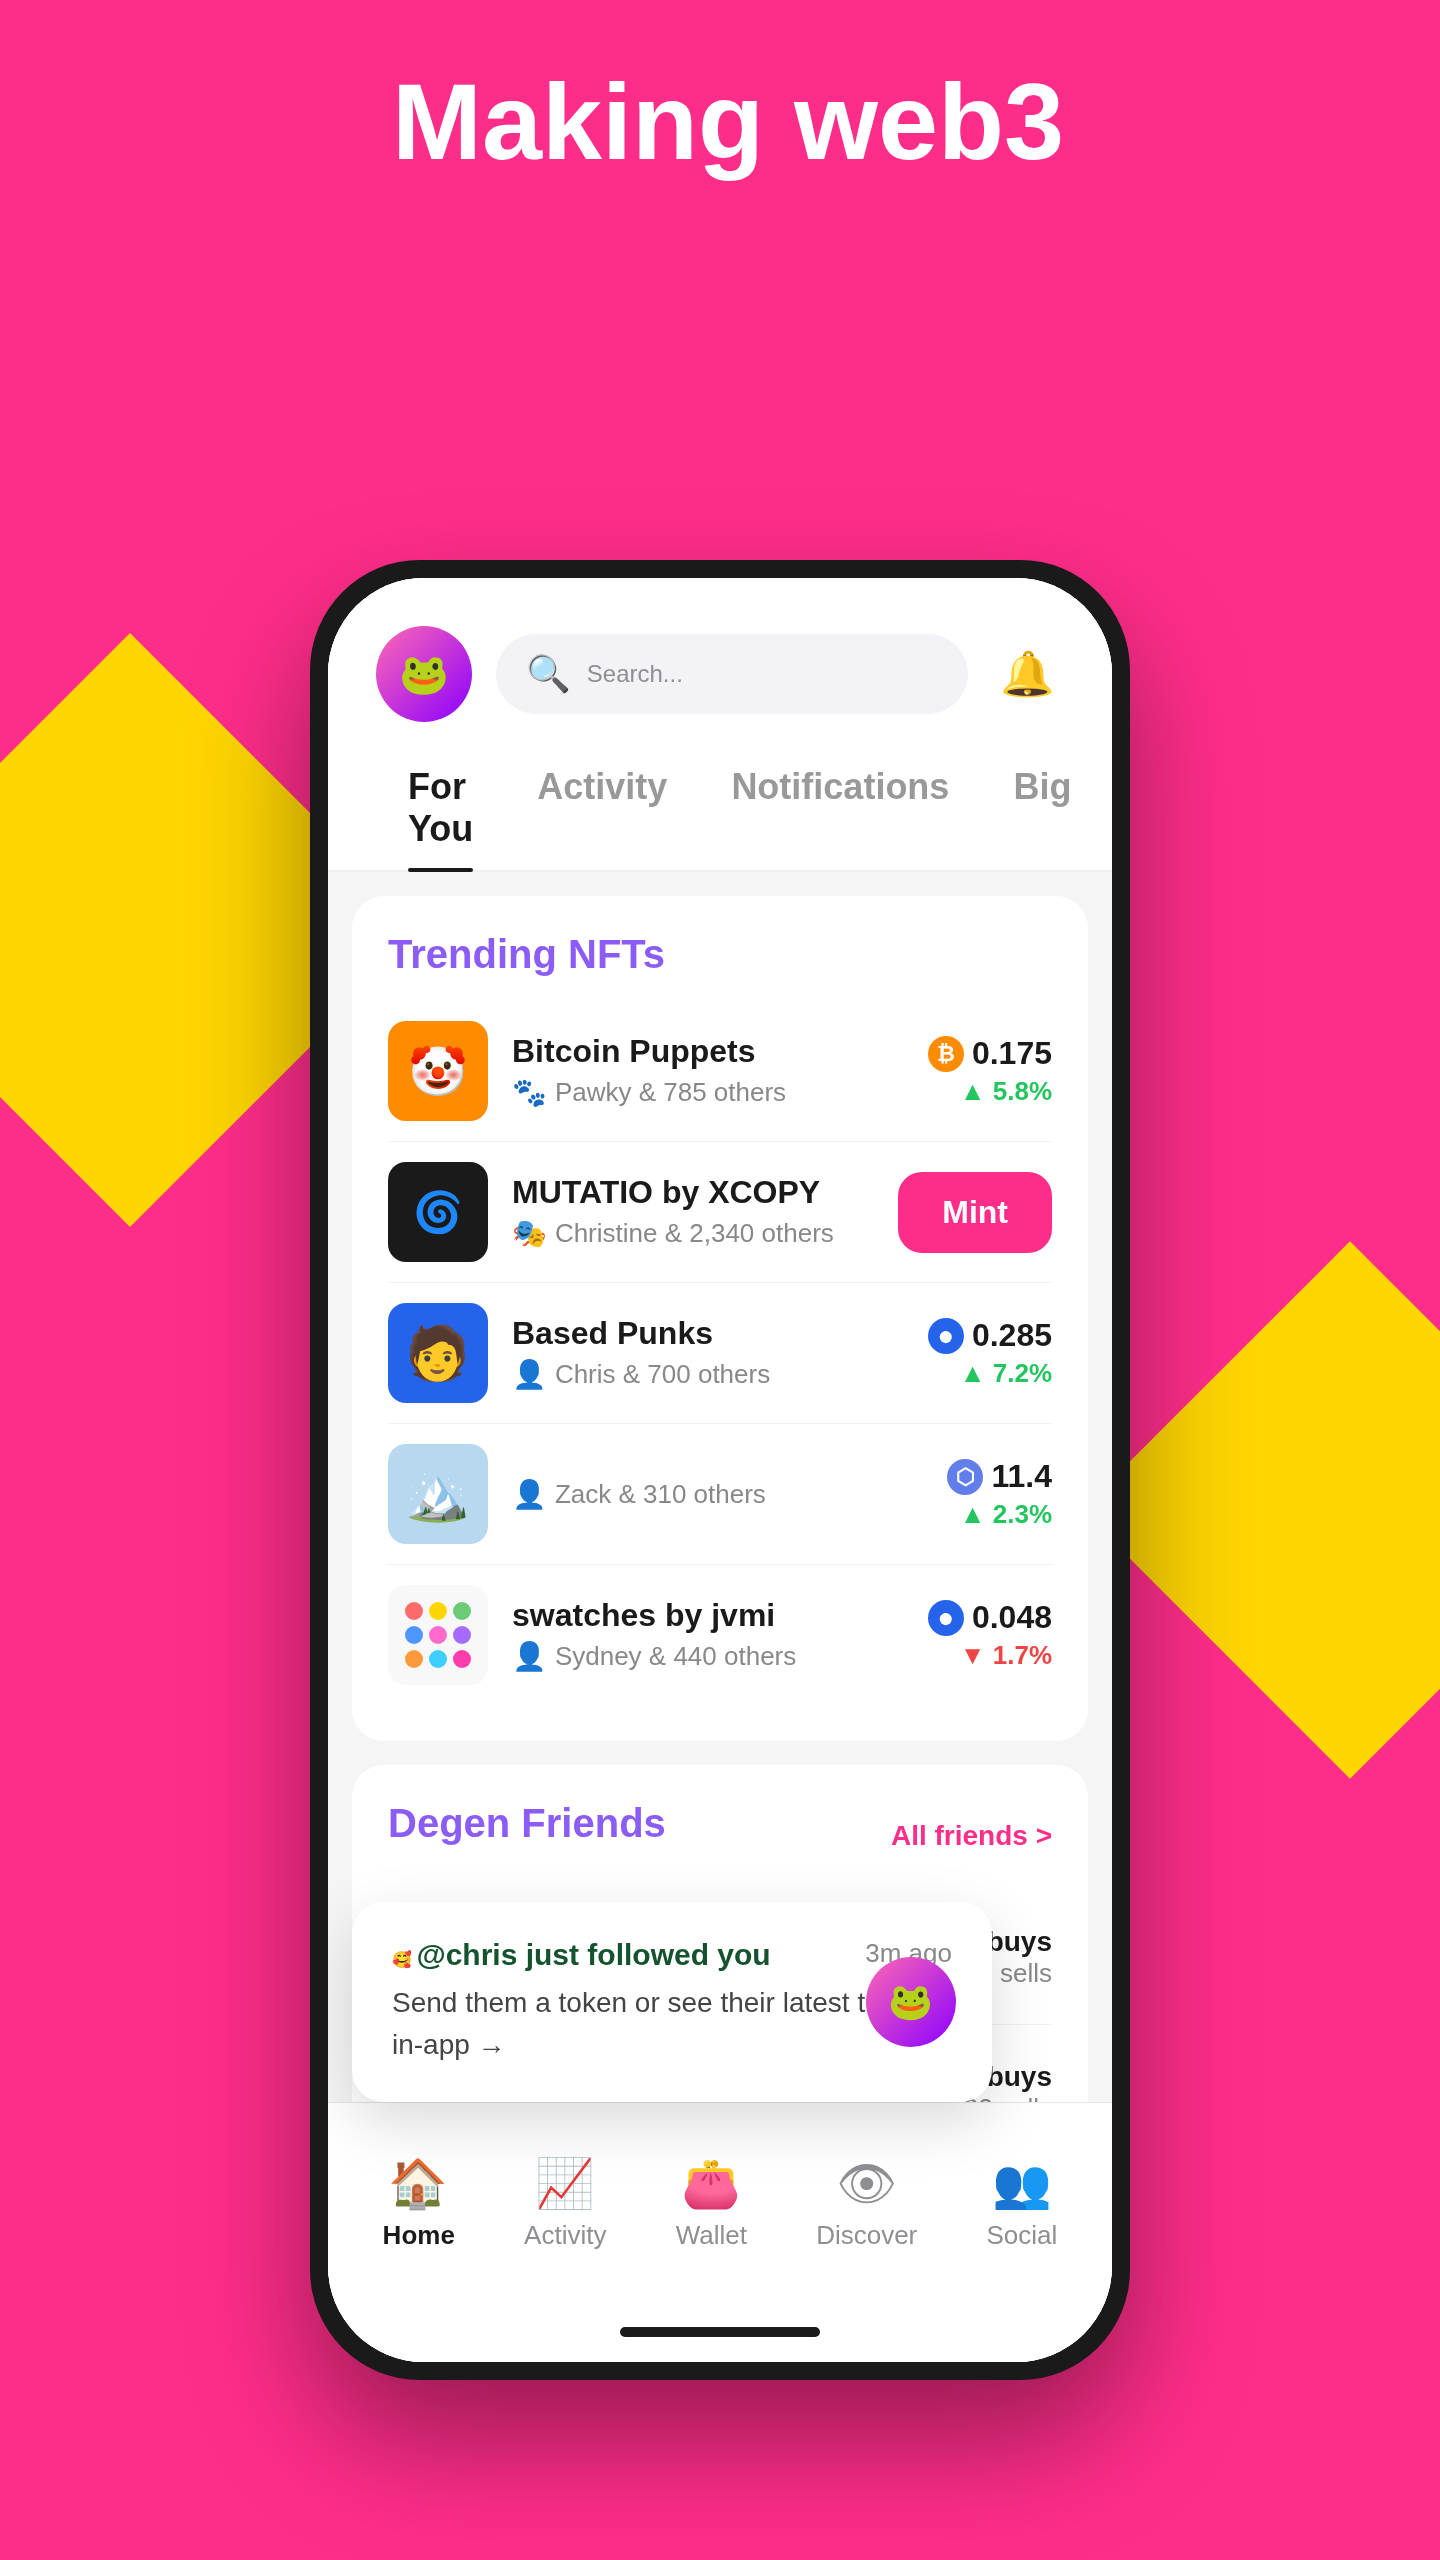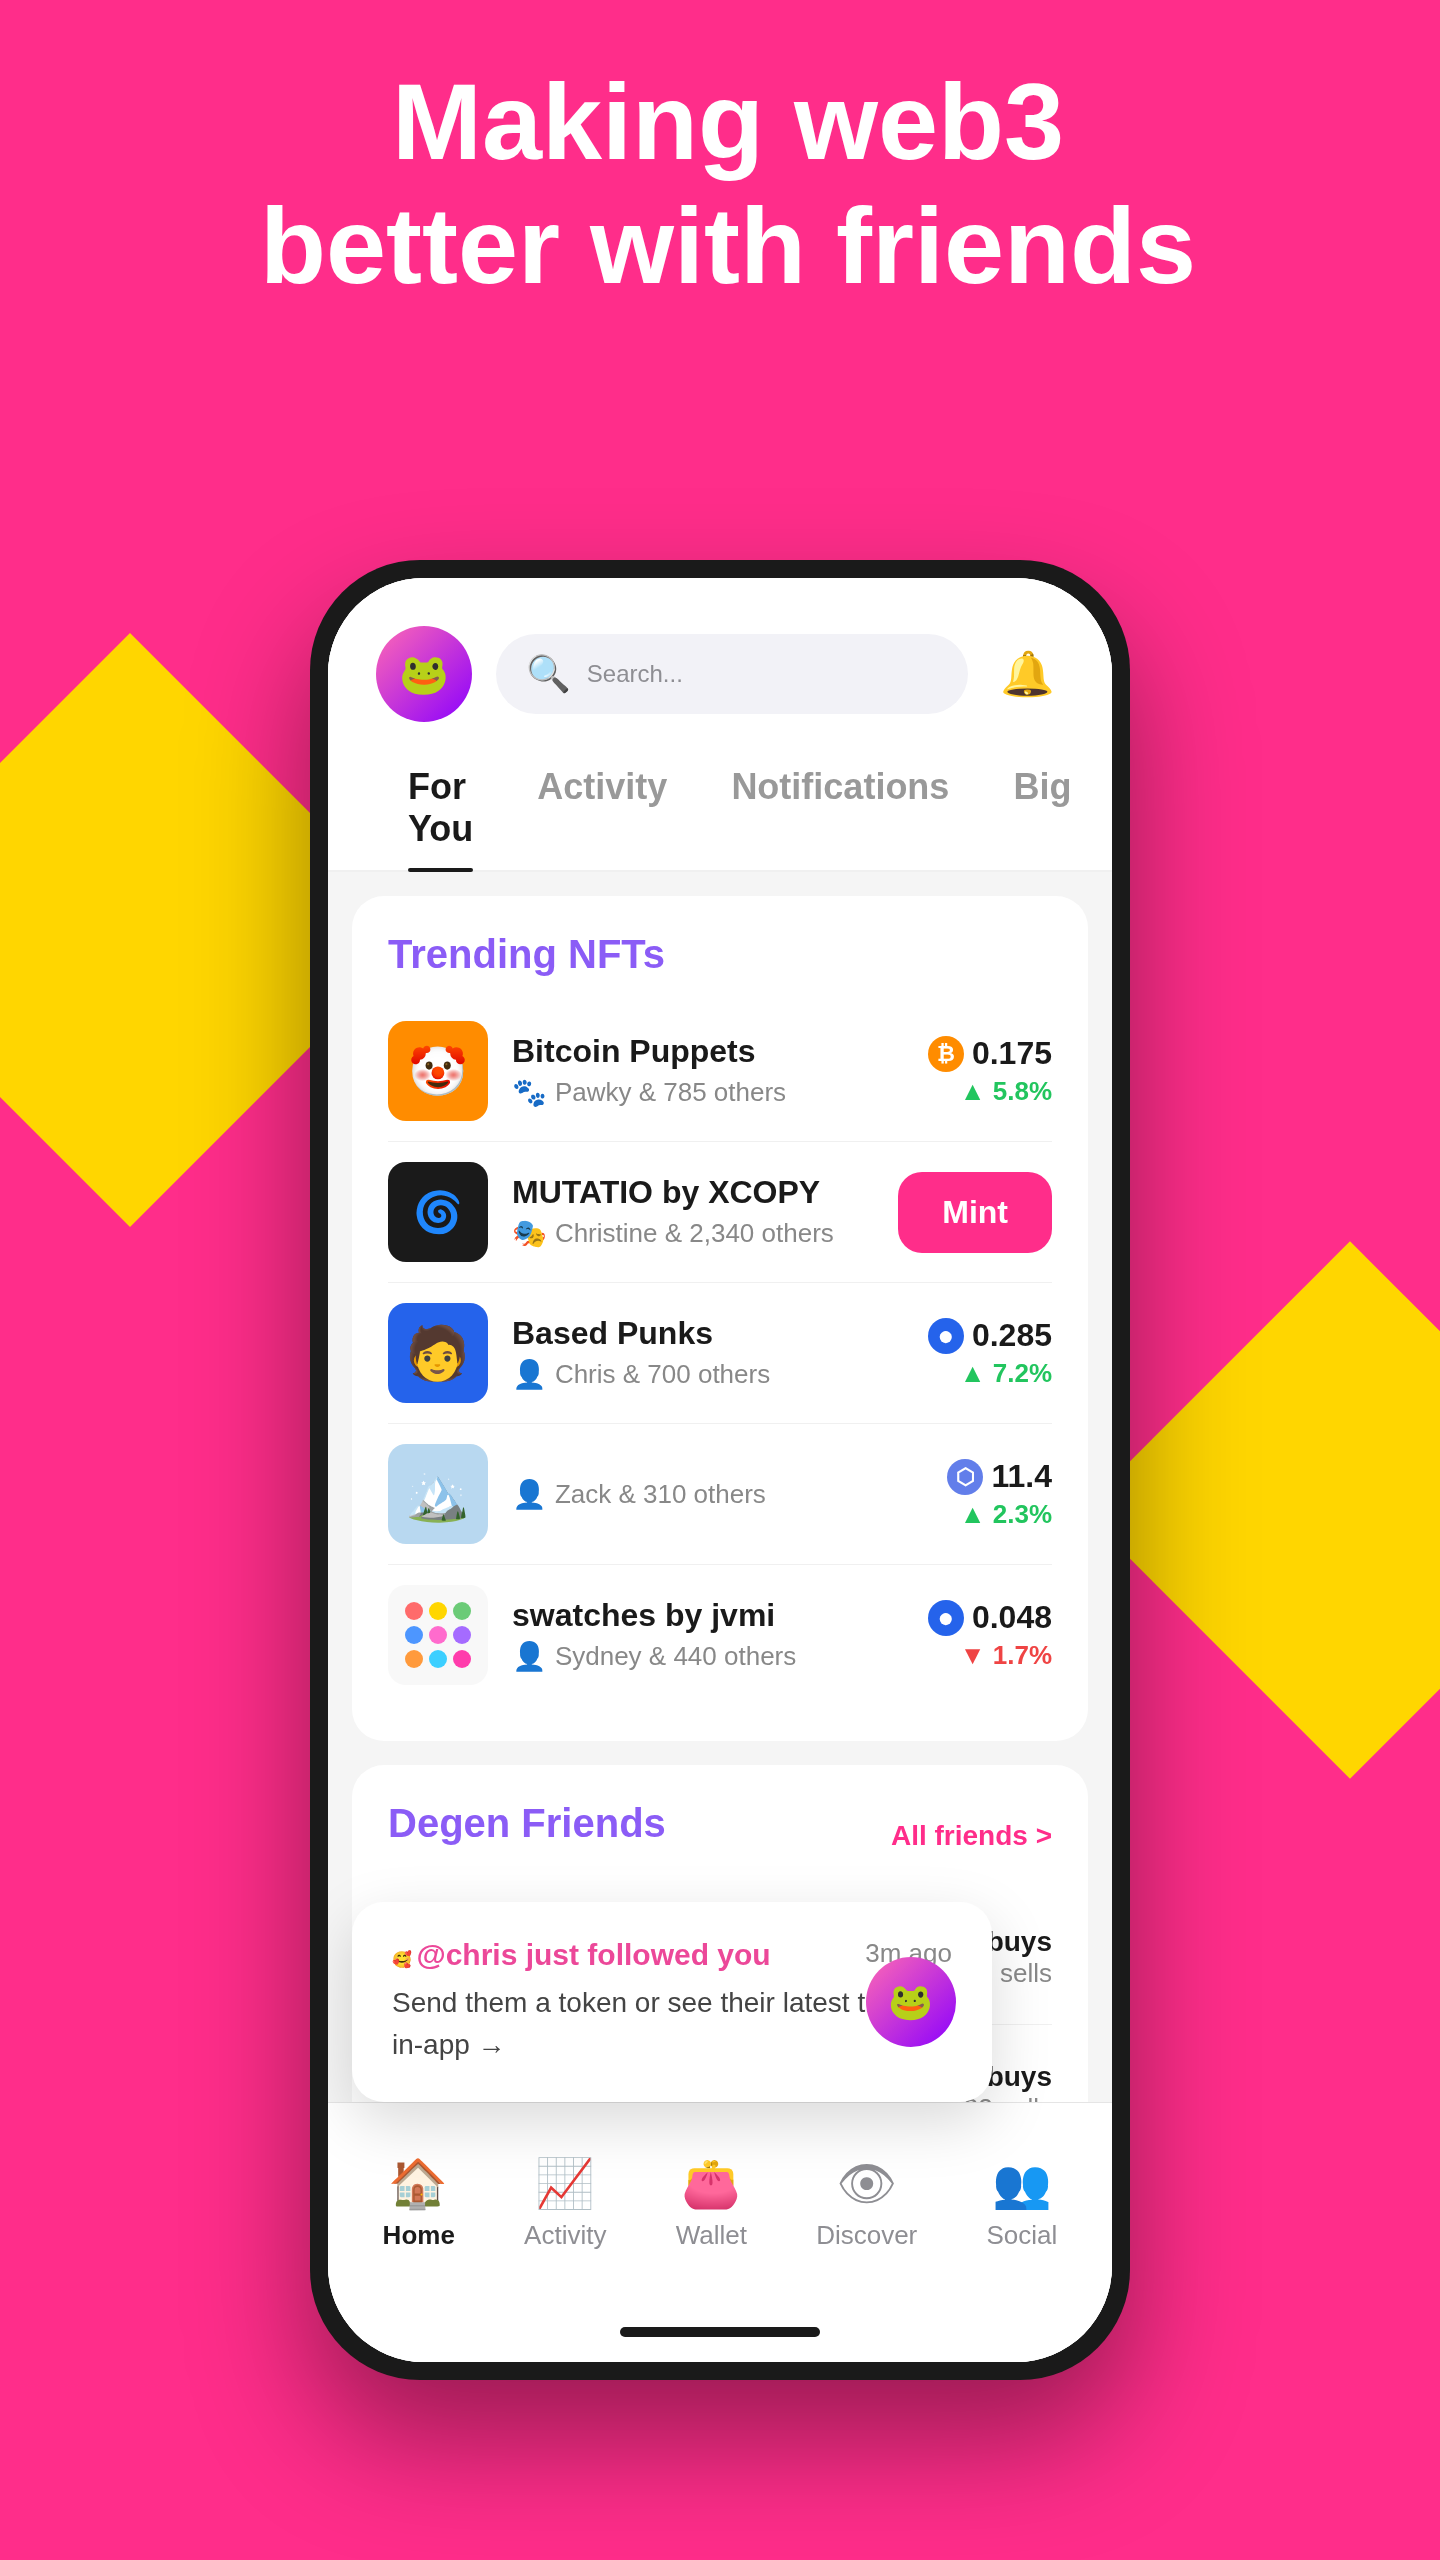--- a/index.html
+++ b/index.html
@@ -357,21 +357,21 @@
     .toast-header {
       display: flex;
       align-items: flex-start;
       justify-content: space-between;
       margin-bottom: 10px;
     }
 
     .toast-title {
       font-size: 30px;
       font-weight: 700;
-      color: #ec4899;
+      color: #14532d;
     }
 
     .toast-time {
       font-size: 26px;
       color: #888;
     }
 
     .toast-body {
       font-size: 28px;
       color: #444;
@@ -471,21 +471,20 @@
     }
   </style>
 </head>
 <body>
 
 <div class="yellow-diamond-top"></div>
 <div class="yellow-diamond-right"></div>
 
 <div class="bg-hero-text">
   <div>Making web3</div>
-  <div>better with friends</div>
 </div>
 
 <div class="phone-frame">
   <div class="phone-screen">
     <div class="screen-inner">
 
       <div class="header">
         <div class="avatar">🐸</div>
         <div class="search-bar">
           <span class="search-icon-wrap">🔍</span>

